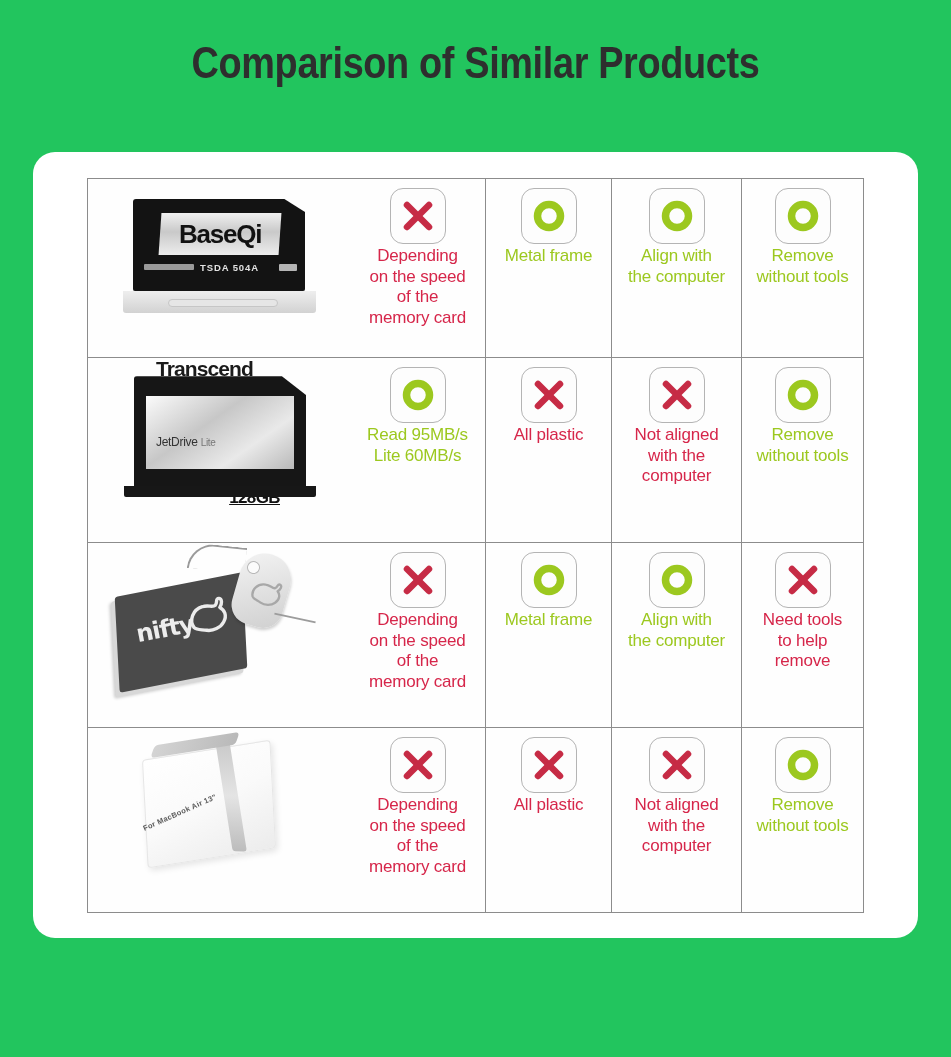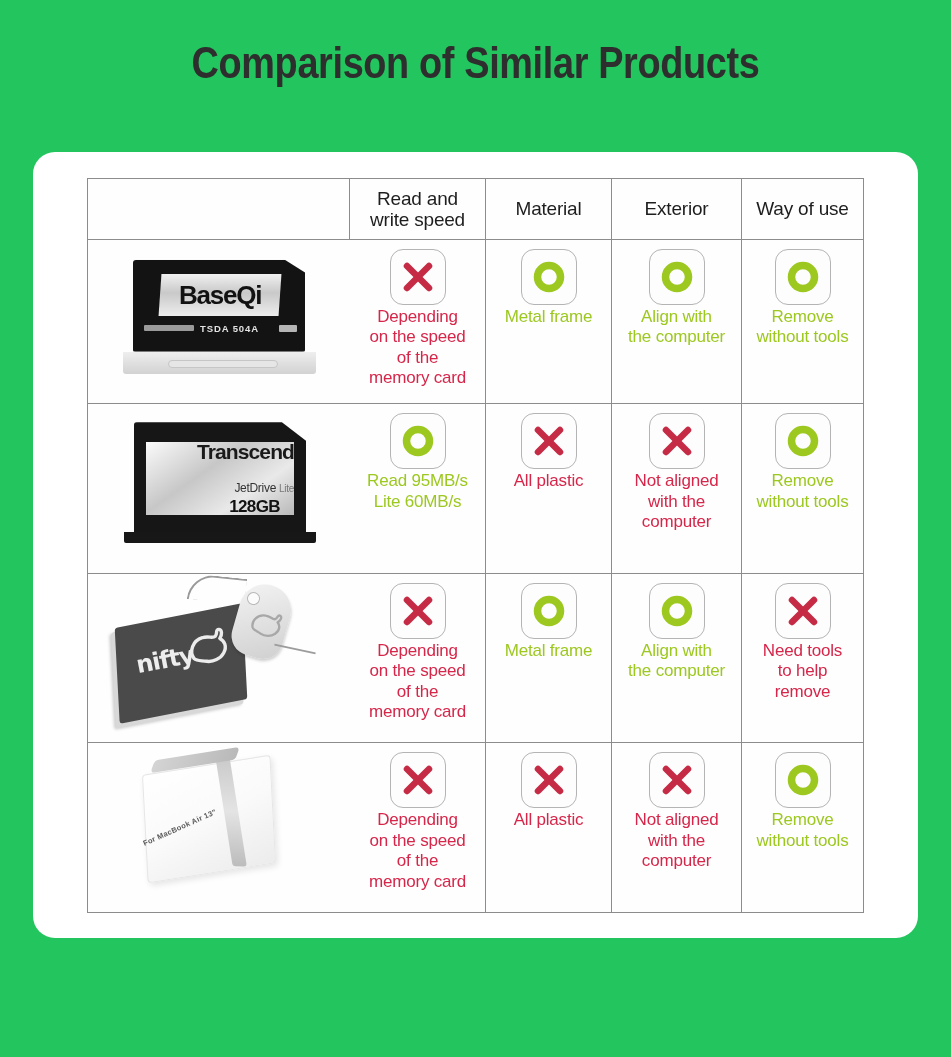--- a/index.html
+++ b/index.html
@@ -197,23 +197,24 @@
     clip-path: polygon(0 0, 86% 0, 100% 16%, 100% 100%, 0 100%);
     border-radius: 3px;
   }
   .tc-label {
     position: absolute;
     left: 58px; top: 38px;
     width: 148px; height: 73px;
     background: linear-gradient(145deg,#fbfbfb 0%,#c7c7c7 40%,#e9e9e9 70%,#b9b9b9 100%);
     display: flex;
     flex-direction: column;
-    align-items: flex-end;
+    align-items: flex-start;
     justify-content: center;
     padding-left: 10px;
+    gap: 37px;
   }
   .tc-brand {
     font-size: 21px;
     font-weight: bold;
     color: #1a1a1a;
     letter-spacing: -0.9px;
     line-height: 22px;
   }
   .tc-sub {
     font-size: 12px;
@@ -225,20 +226,21 @@
   .tc-sub .lite { font-size: 10px; color: #777; }
   .tc-cap {
     align-self: flex-end;
     margin-right: 14px;
     font-size: 17px;
     font-weight: bold;
     color: #111;
     letter-spacing: -0.6px;
     line-height: 18px;
     margin-top: 2px;
+    text-decoration: underline;
   }
   .tc-foot {
     position: absolute;
     left: 36px; top: 128px;
     width: 192px; height: 11px;
     background: #171717;
     border-radius: 0 0 2px 2px;
   }
 
   
@@ -359,38 +361,20 @@
     <table class="cmp-table">
       <colgroup>
         <col class="c-img">
           <col class="c-rw">
           <col class="c-mat">
           <col class="c-ext">
           <col class="c-use">
       </colgroup>
       <tbody>
 
-        <tr class="hdr-row">
-          <td>
-            <div class="hdr"></div>
-          </td>
-          <td>
-            <div class="hdr" style="white-space:pre-line">Read and
-write speed</div>
-          </td>
-          <td>
-            <div class="hdr">Material</div>
-          </td>
-          <td>
-            <div class="hdr">Exterior</div>
-          </td>
-          <td>
-            <div class="hdr">Way of use</div>
-          </td>
-        </tr>
 
         <tr class="body-row r1">
           <td>
             <div class="prod">
               <div class="bq-body"></div>
               <div class="bq-slot1"></div>
               <div class="bq-slot2"></div>
               <div class="bq-label">
                 <span class="bq-brand">BaseQi</span>
               </div>

